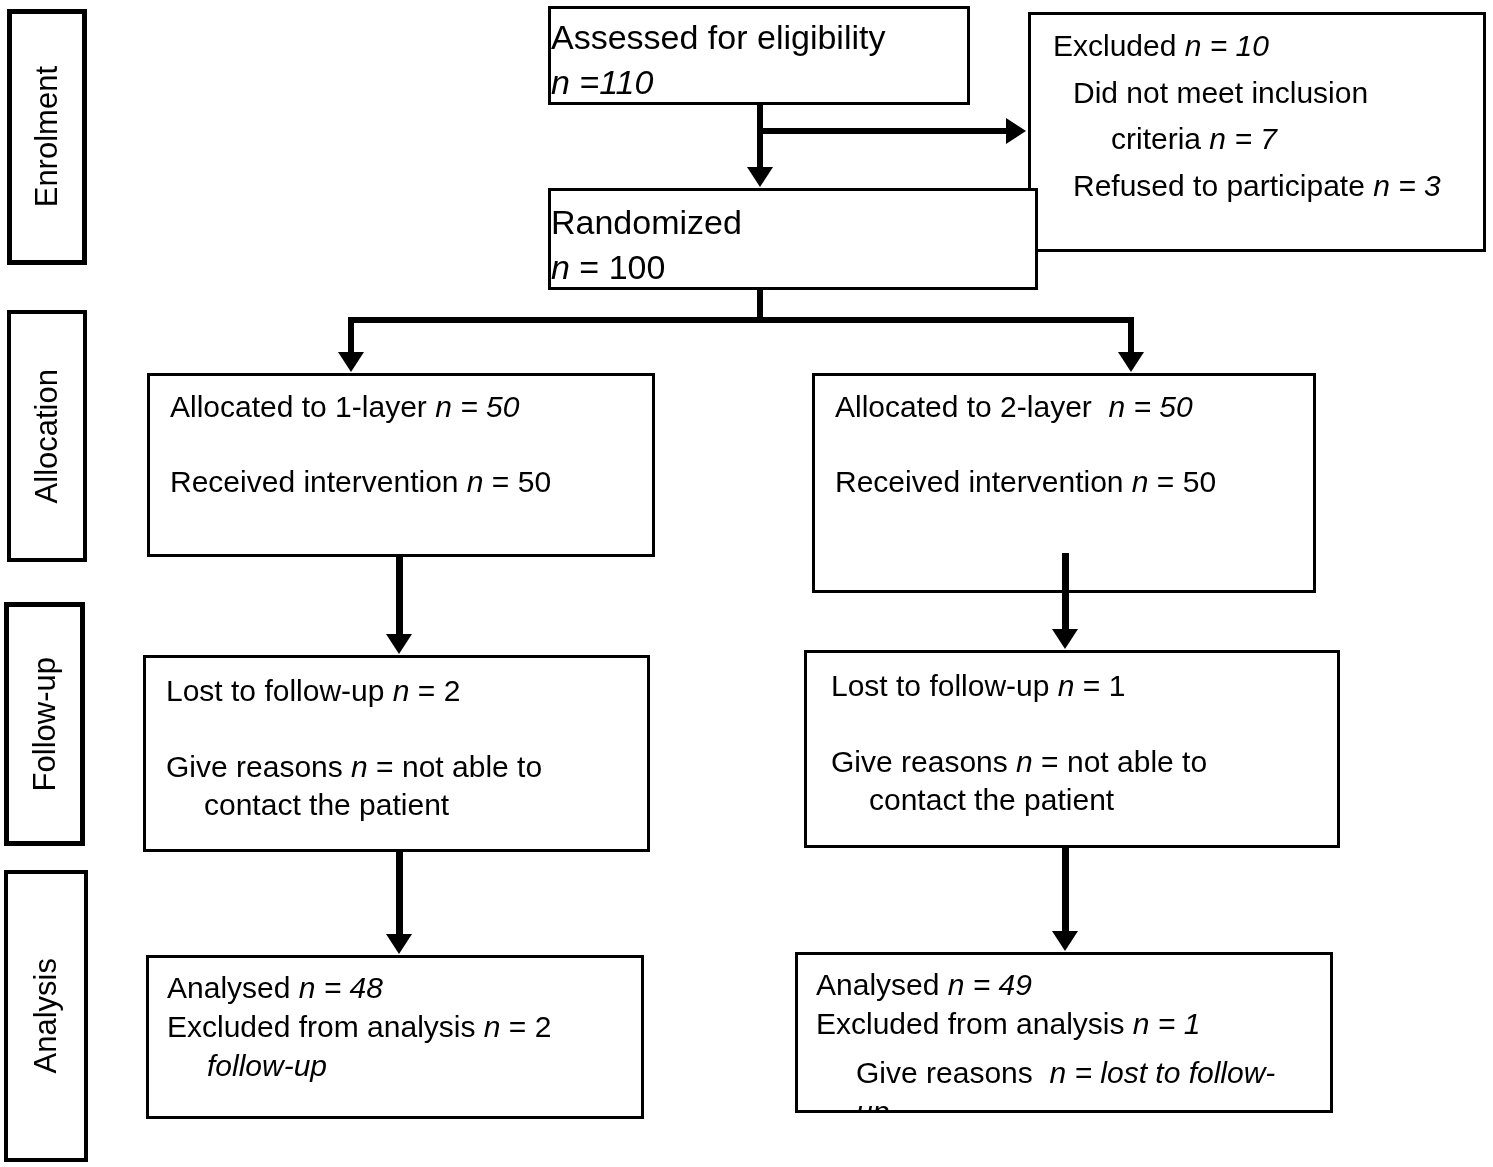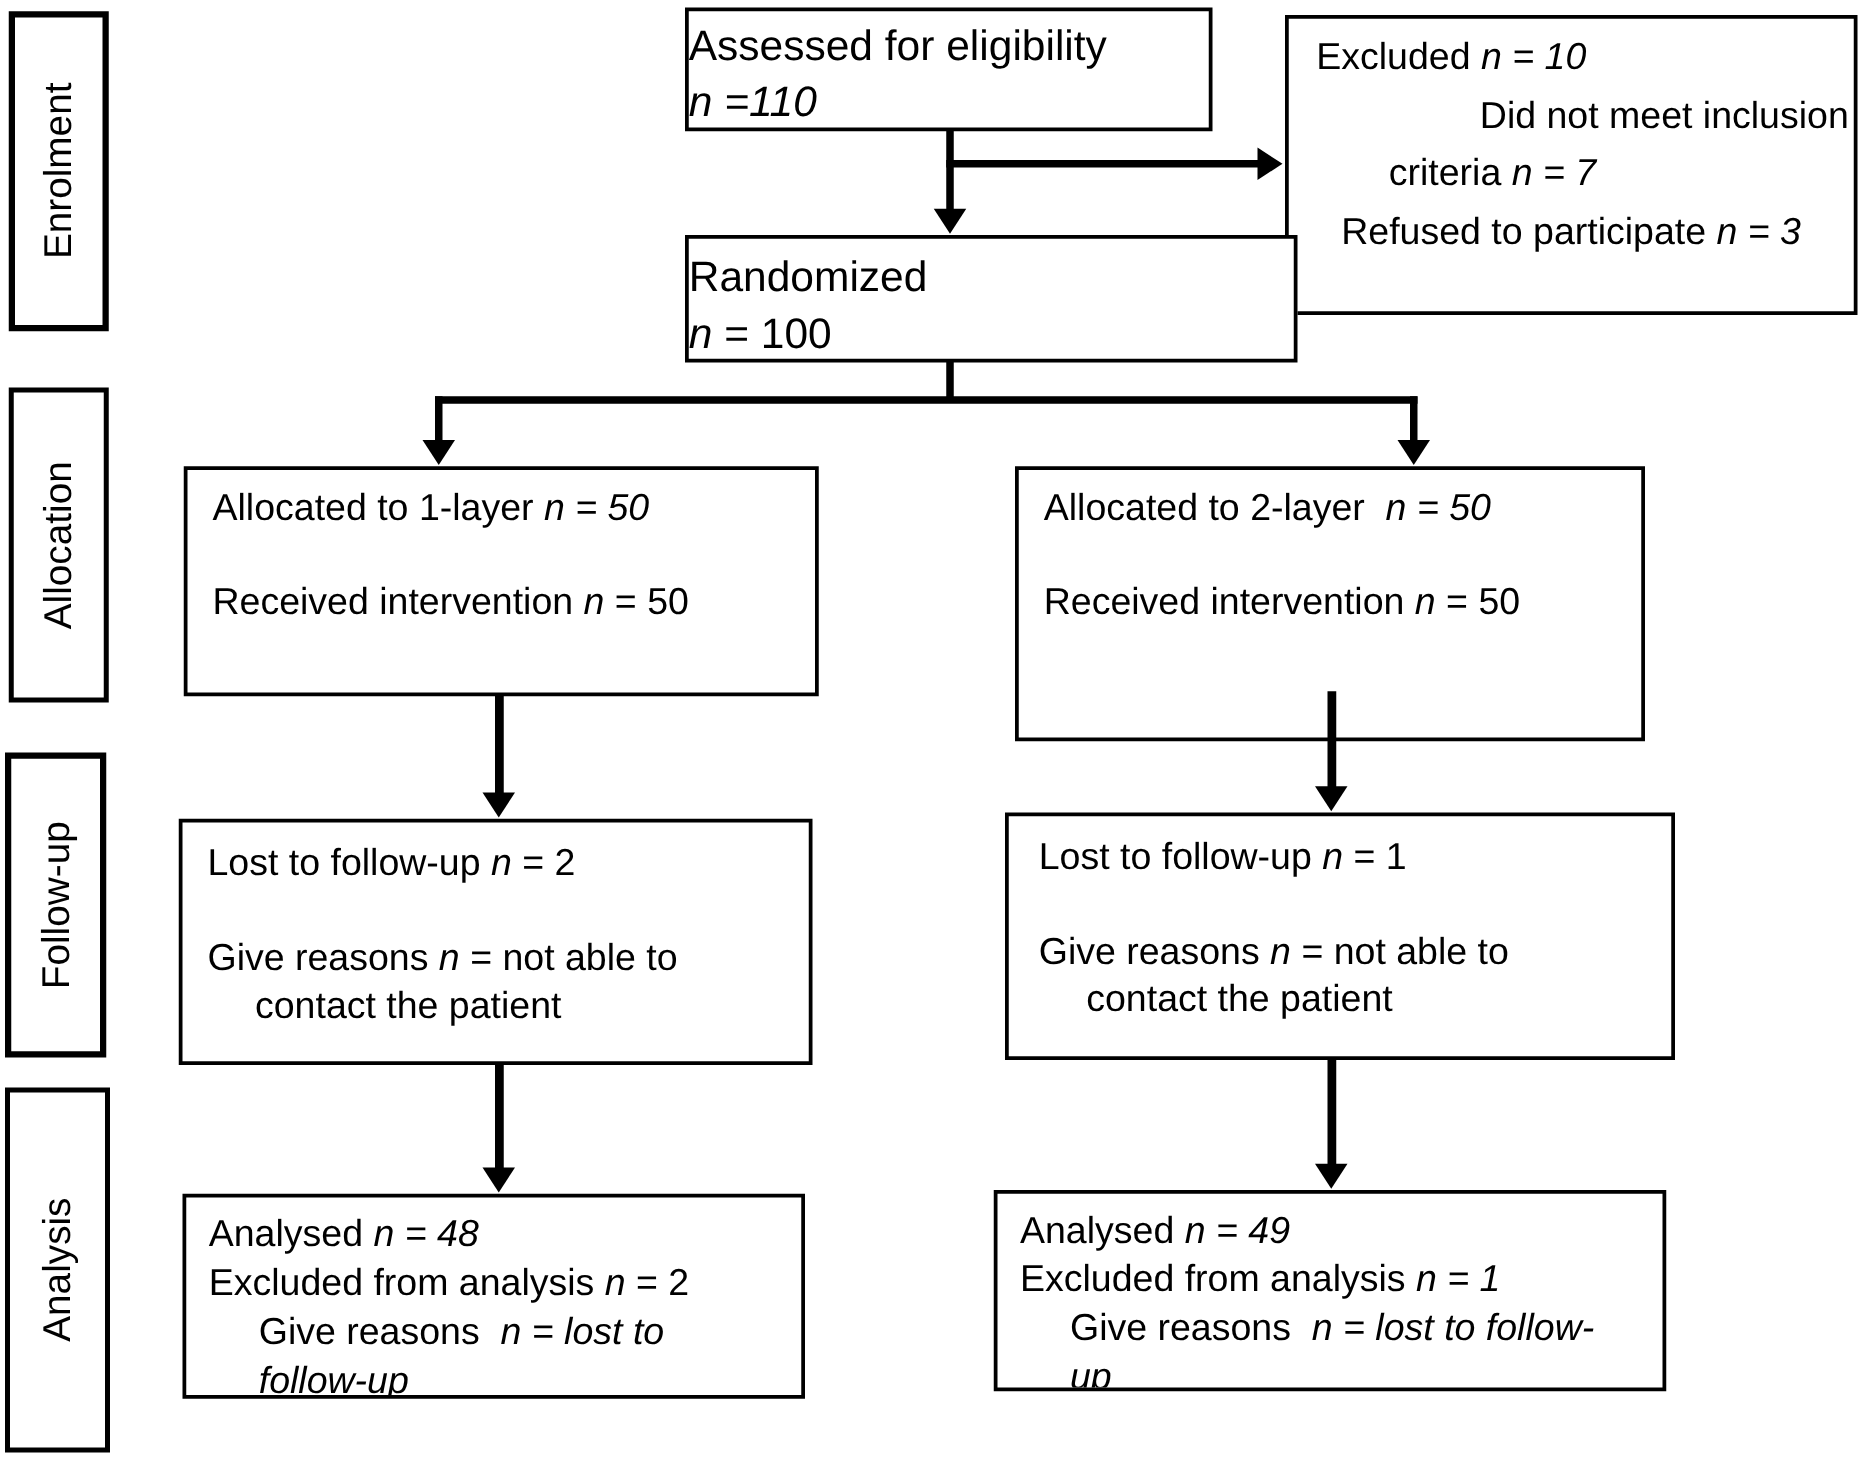--- a/index.html
+++ b/index.html
@@ -87,21 +87,21 @@
   <div class="vlabel" style="left:4px; top:870px; width:84px; height:292px;">
     <span>Analysis</span>
   </div>
 
   <div id="box-assessed" class="box center big">
       <div class="line"><span>Assessed for eligibility</span></div>
       <div class="line"><span style="font-style: italic;">n =110</span></div>
     </div>
   <div id="box-excluded" class="box">
       <div class="line"><span>Excluded </span><span style="font-style: italic;">n = 10</span></div>
-      <div class="line" style="padding-left: 20px; text-align: right;"><span>Did not meet inclusion</span></div>
+      <div class="line" style="padding-left: 20px;"><span>Did not meet inclusion</span></div>
       <div class="line" style="padding-left: 58px;"><span>criteria </span><span style="font-style: italic;">n = 7</span></div>
       <div class="line" style="padding-left: 20px;"><span>Refused to participate </span><span style="font-style: italic;">n = 3</span></div>
     </div>
   <div id="box-randomized" class="box center big">
       <div class="line"><span>Randomized</span></div>
       <div class="line"><span style="font-style: italic;">n</span><span> = 100</span></div>
     </div>
   <div id="box-alloc-left" class="box">
       <div class="line"><span>Allocated to 1-layer </span><span style="font-style: italic;">n = 50</span></div>
       <div class="line">&nbsp;</div>
@@ -120,27 +120,26 @@
     </div>
   <div id="box-fu-right" class="box">
       <div class="line"><span>Lost to follow-up </span><span style="font-style: italic;">n</span><span> = 1</span></div>
       <div class="line">&nbsp;</div>
       <div class="line"><span>Give reasons </span><span style="font-style: italic;">n</span><span> = not able to</span></div>
       <div class="line" style="padding-left: 38px;"><span>contact the patient</span></div>
     </div>
   <div id="box-an-left" class="box">
       <div class="line"><span>Analysed </span><span style="font-style: italic;">n = 48</span></div>
       <div class="line"><span>Excluded from analysis </span><span style="font-style: italic;">n</span><span> = 2</span></div>
-      <div class="line" style="padding-left: 40px;"><span>Give reasons&nbsp; </span><span style="font-style: italic;">n = lost to</span></div>
       <div class="line" style="padding-left: 40px;"><span style="font-style: italic;">follow-up</span></div>
     </div>
   <div id="box-an-right" class="box">
       <div class="line"><span>Analysed </span><span style="font-style: italic;">n = 49</span></div>
       <div class="line"><span>Excluded from analysis </span><span style="font-style: italic;">n</span><span style="font-style: italic;"> = 1</span></div>
-      <div class="line" style="padding-left: 40px;"><span>Give reasons&nbsp; </span><span style="font-style: italic;">n = lost to follow-</span></div>
+      <div class="line" style="padding-left: 40px; margin-top: 10px;"><span>Give reasons&nbsp; </span><span style="font-style: italic;">n = lost to follow-</span></div>
       <div class="line" style="padding-left: 40px;"><span style="font-style: italic;">up</span></div>
     </div>
 
   <div class="vline" style="left:757px; top:104px; width:6px; height:68px;"></div>
   <div class="arrow-down" style="left:747px; top:167px;"></div>
   <div class="hline" style="left:757px; top:128px; width:250px; height:6px;"></div>
   <div class="arrow-right" style="left:1006px; top:118px;"></div>
 
   <div class="vline" style="left:757px; top:289px; width:6px; height:33px;"></div>
   <div class="hline" style="left:348px; top:317px; width:786px; height:6px;"></div>

